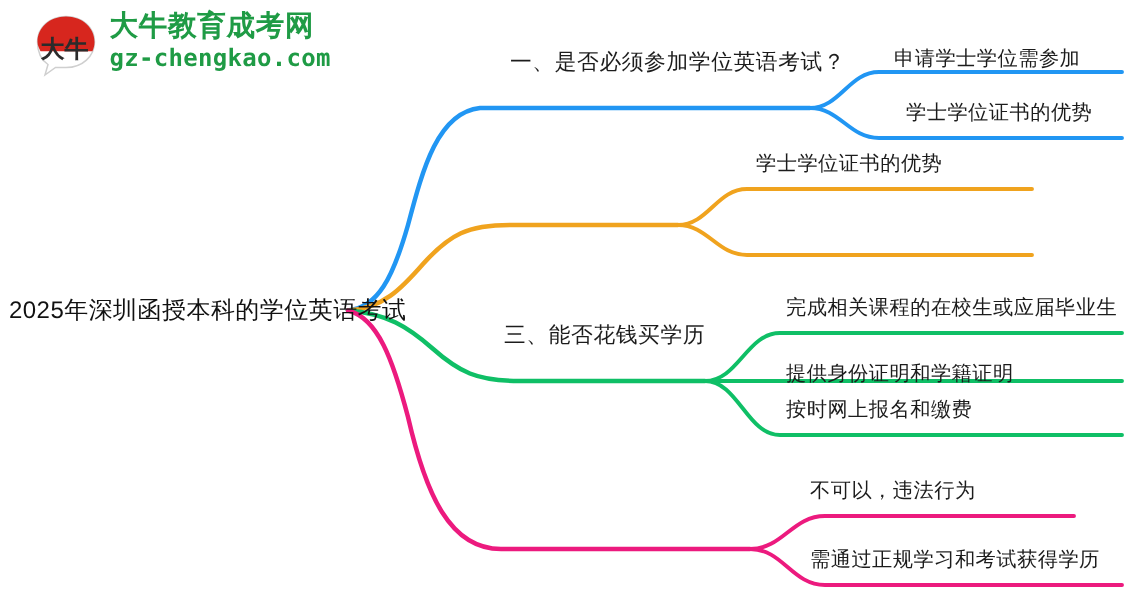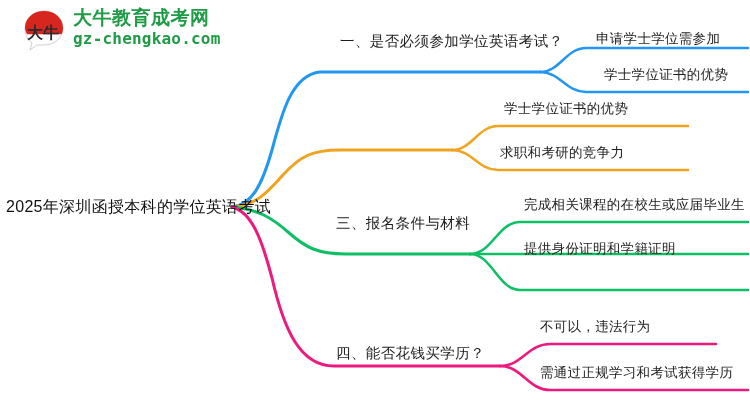--- a/index.html
+++ b/index.html
@@ -126,23 +126,22 @@
     </div>
   </div>
 
   <div class="node root-node" style="left:6px; top:197px;">2025年深圳函授本科的学位英语考试</div>
 
   <div class="node branch-node" style="left:340px; top:32px;">一、是否必须参加学位英语考试？</div>
   <div class="node leaf-node" style="left:596px; top:30px;">申请学士学位需参加</div>
   <div class="node leaf-node" style="left:604px; top:66px;">学士学位证书的优势</div>
 
   <div class="node leaf-node" style="left:504px; top:100px;text-align:right;">学士学位证书的优势</div>
-  <div class="node leaf-node" style="left:500px; top:144px;">求职和考研的竞争力</div>
 
-  <div class="node branch-node" style="left:336px; top:214px;">三、报名条件与材料</div>
+  <div class="node branch-node" style="left:336px; top:214px;">三、能否花钱买学历</div>
   <div class="node leaf-node" style="left:524px; top:196px;">完成相关课程的在校生或应届毕业生</div>
   <div class="node leaf-node" style="left:524px; top:228px;margin-top:12px;">提供身份证明和学籍证明</div>
+  <div class="node leaf-node" style="left:524px; top:264px;">按时网上报名和缴费</div>
 
-  <div class="node branch-node" style="left:336px; top:344px;">四、能否花钱买学历？</div>
   <div class="node leaf-node" style="left:540px; top:364px;">需通过正规学习和考试获得学历</div>
   <div class="node leaf-node" style="left:540px; top:318px;">不可以，违法行为</div>
 
 </div>
 
 </body></html>

